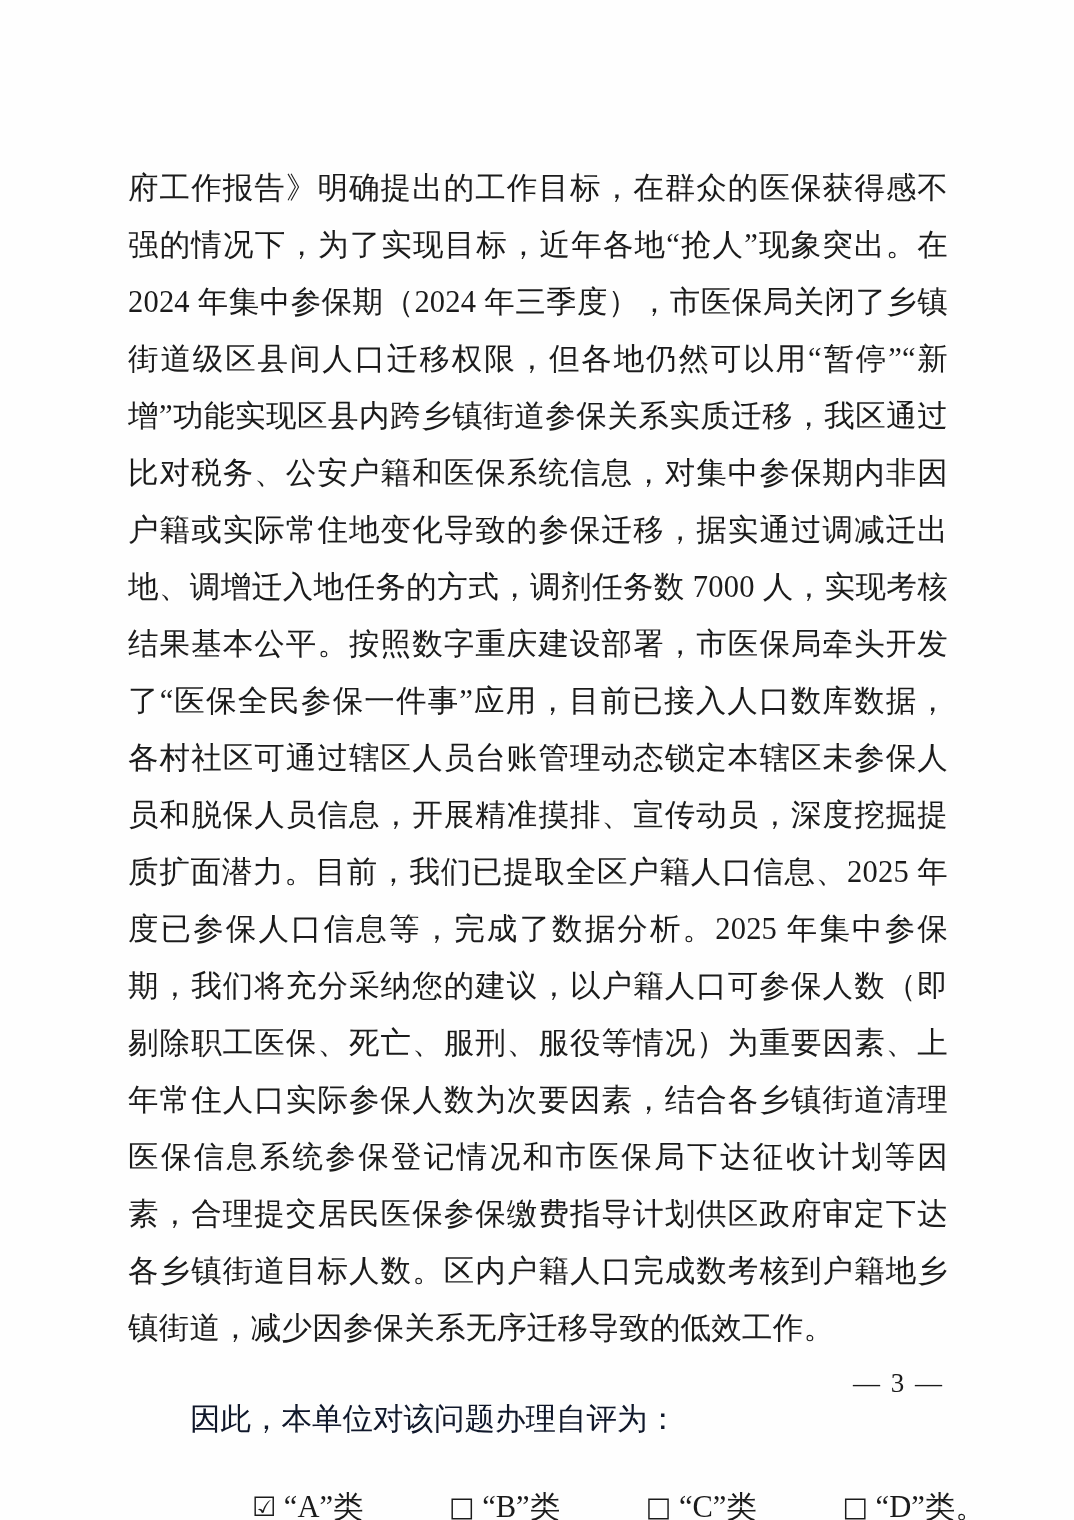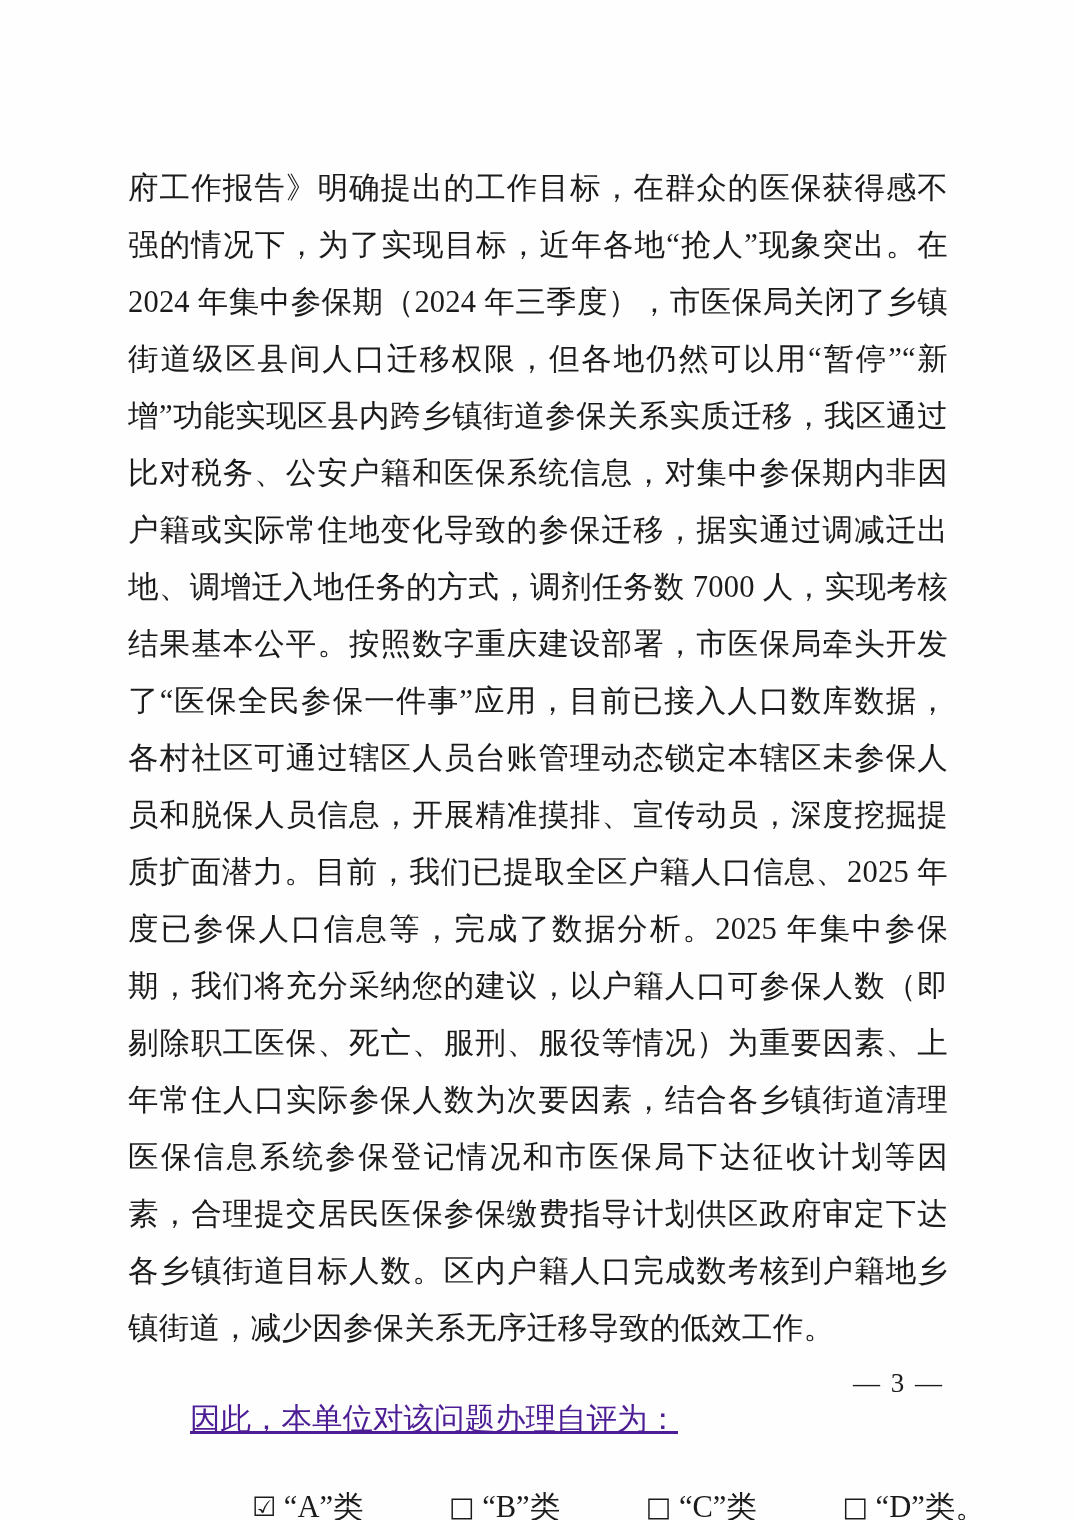--- a/index.html
+++ b/index.html
@@ -36,22 +36,21 @@
     text-align: justify;
     text-justify: inter-ideograph;
     margin: 0;
     color: #1b1b1b;
   }
   .par-indent {
     margin-top: 34px;
     text-indent: 62px;
     font-size: 30.5px;
     line-height: 57px;
-    color: #4c1d95;
-    text-decoration: underline;
+    color: #0f172a;
   }
   .rating-line {
     margin-top: 8px;
     text-indent: 62px;
     font-size: 30.5px;
     line-height: 57px;
     color: #1b1b1b;
     white-space: nowrap;
   }
   .box {

